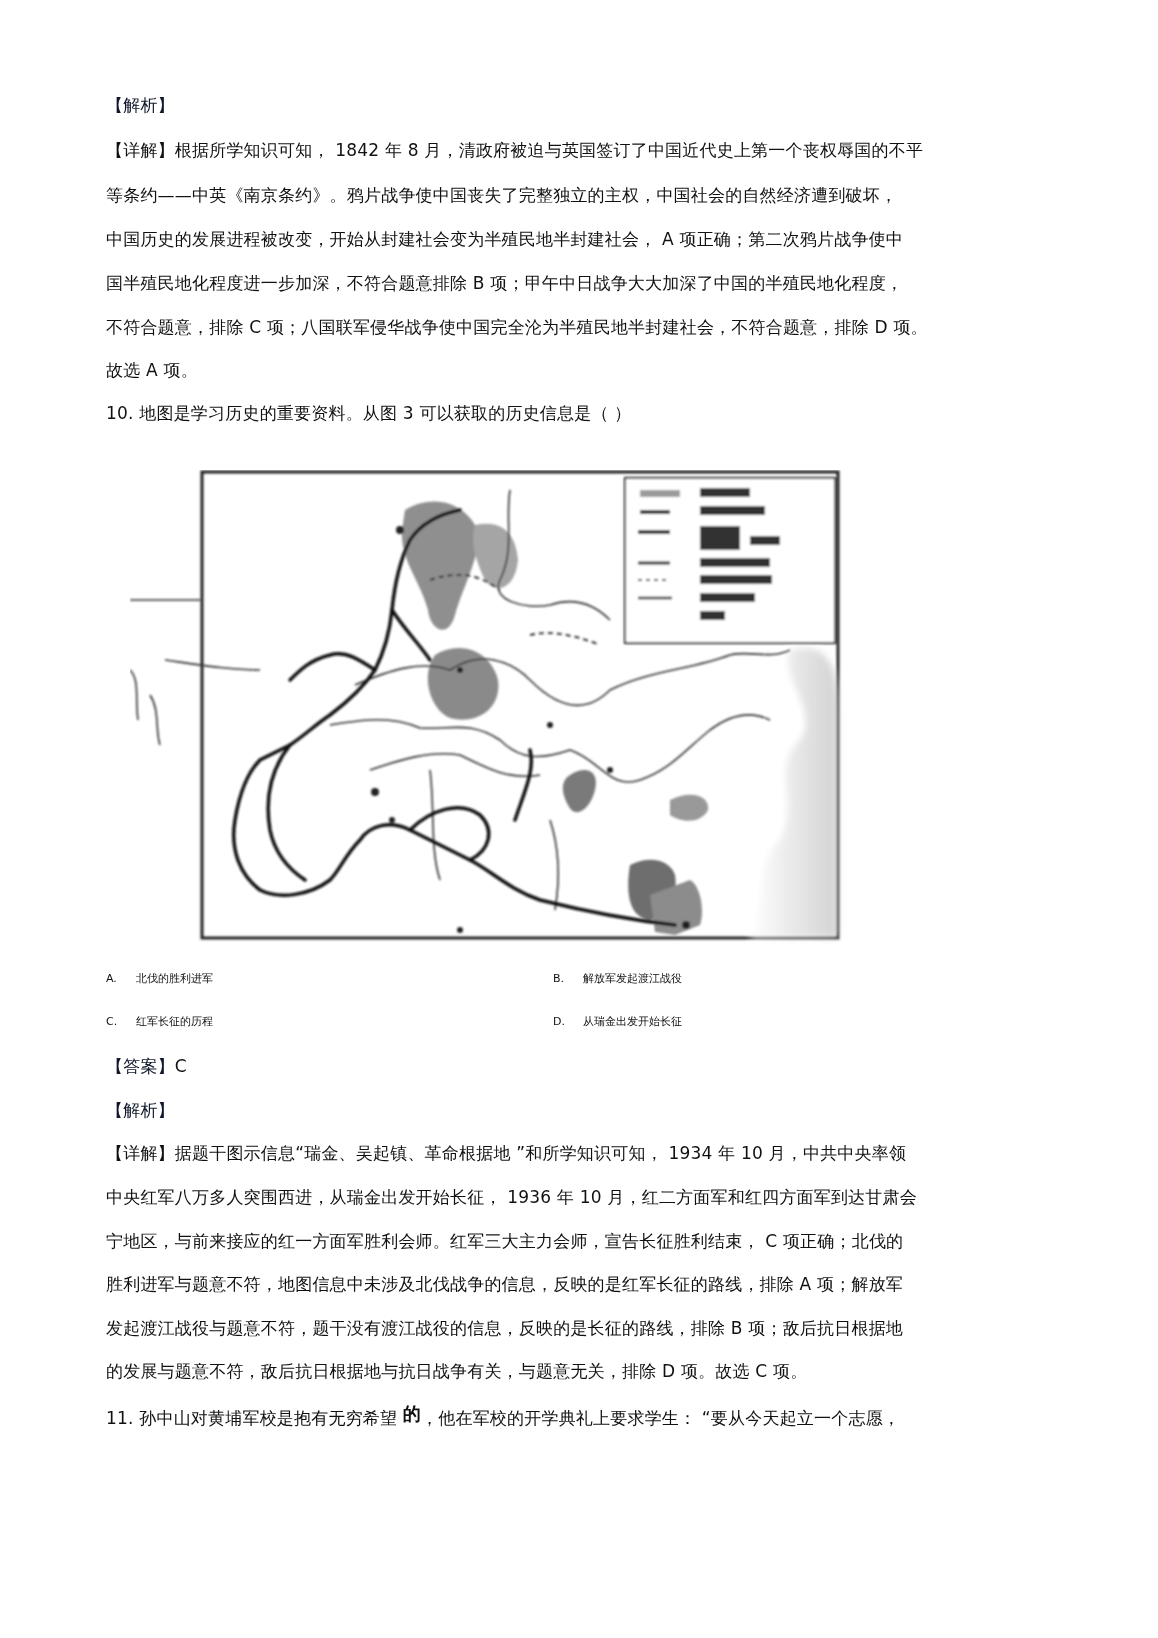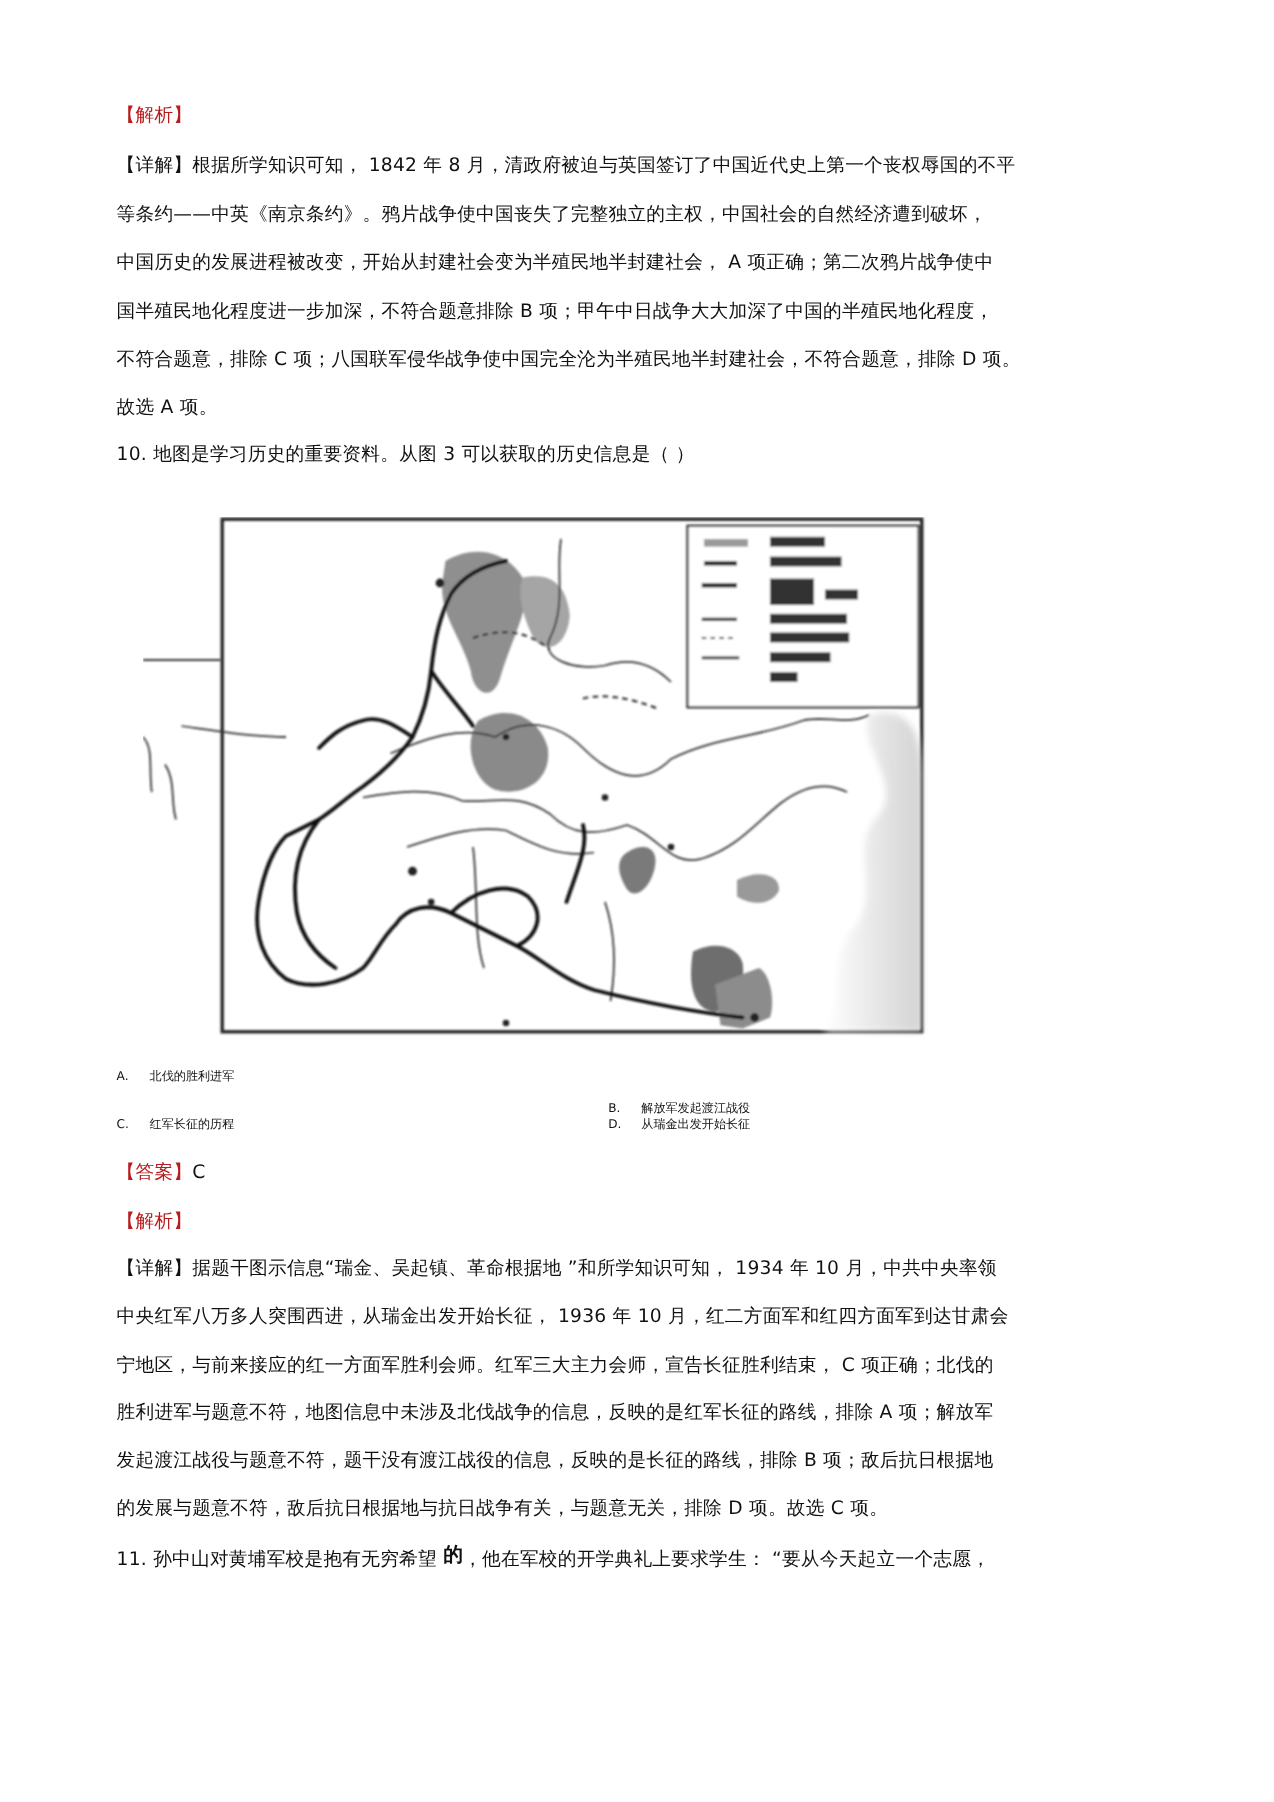--- a/index.html
+++ b/index.html
@@ -5,21 +5,21 @@
   html, body { margin: 0; padding: 0; background: #ffffff; }
   body {
     width: 1158px; height: 1638px; position: relative; overflow: hidden;
     font-family: "DejaVu Sans", "Liberation Sans", sans-serif;
     color: #111111;
   }
   .line {
     position: absolute; left: 106px; font-size: 17px; line-height: 22px;
     white-space: nowrap; letter-spacing: 0.2px;
   }
-  .tag { color: #b91c1c; }
+  .tag { color: #0f172a; }
   .bold-tag { font-weight: normal; }
   .map-wrap {
     position: absolute; left: 130px; top: 470px; width: 720px; height: 490px;
   }
   .opt { position: absolute; font-size: 11px; line-height: 22px; white-space: nowrap; }
   .opt .letter { display: inline-block; width: 30px; }
 </style>
 </head>
 <body>
 
@@ -119,21 +119,21 @@
         <circle cx="330" cy="460" r="3"></circle>
         <circle cx="270" cy="60" r="4"></circle>
       </g>
     </g>
   </svg>
 </div>
 
 <div class="opt" style="left:106px; top:968px;">
   <span class="letter">A.</span><span>北伐的胜利进军</span>
 </div>
-<div class="opt" style="left:553px; top:968px;margin-top:29px;">
+<div class="opt" style="left:553px; top:968px;">
   <span class="letter">B.</span><span>解放军发起渡江战役</span>
 </div>
 <div class="opt" style="left:106px; top:1011px;">
   <span class="letter">C.</span><span>红军长征的历程</span>
 </div>
 <div class="opt" style="left:553px; top:1011px;">
   <span class="letter">D.</span><span>从瑞金出发开始长征</span>
 </div>
 
 <div class="line" style="top:1055px;"><span class="tag">【答案】</span><span>C</span></div>

